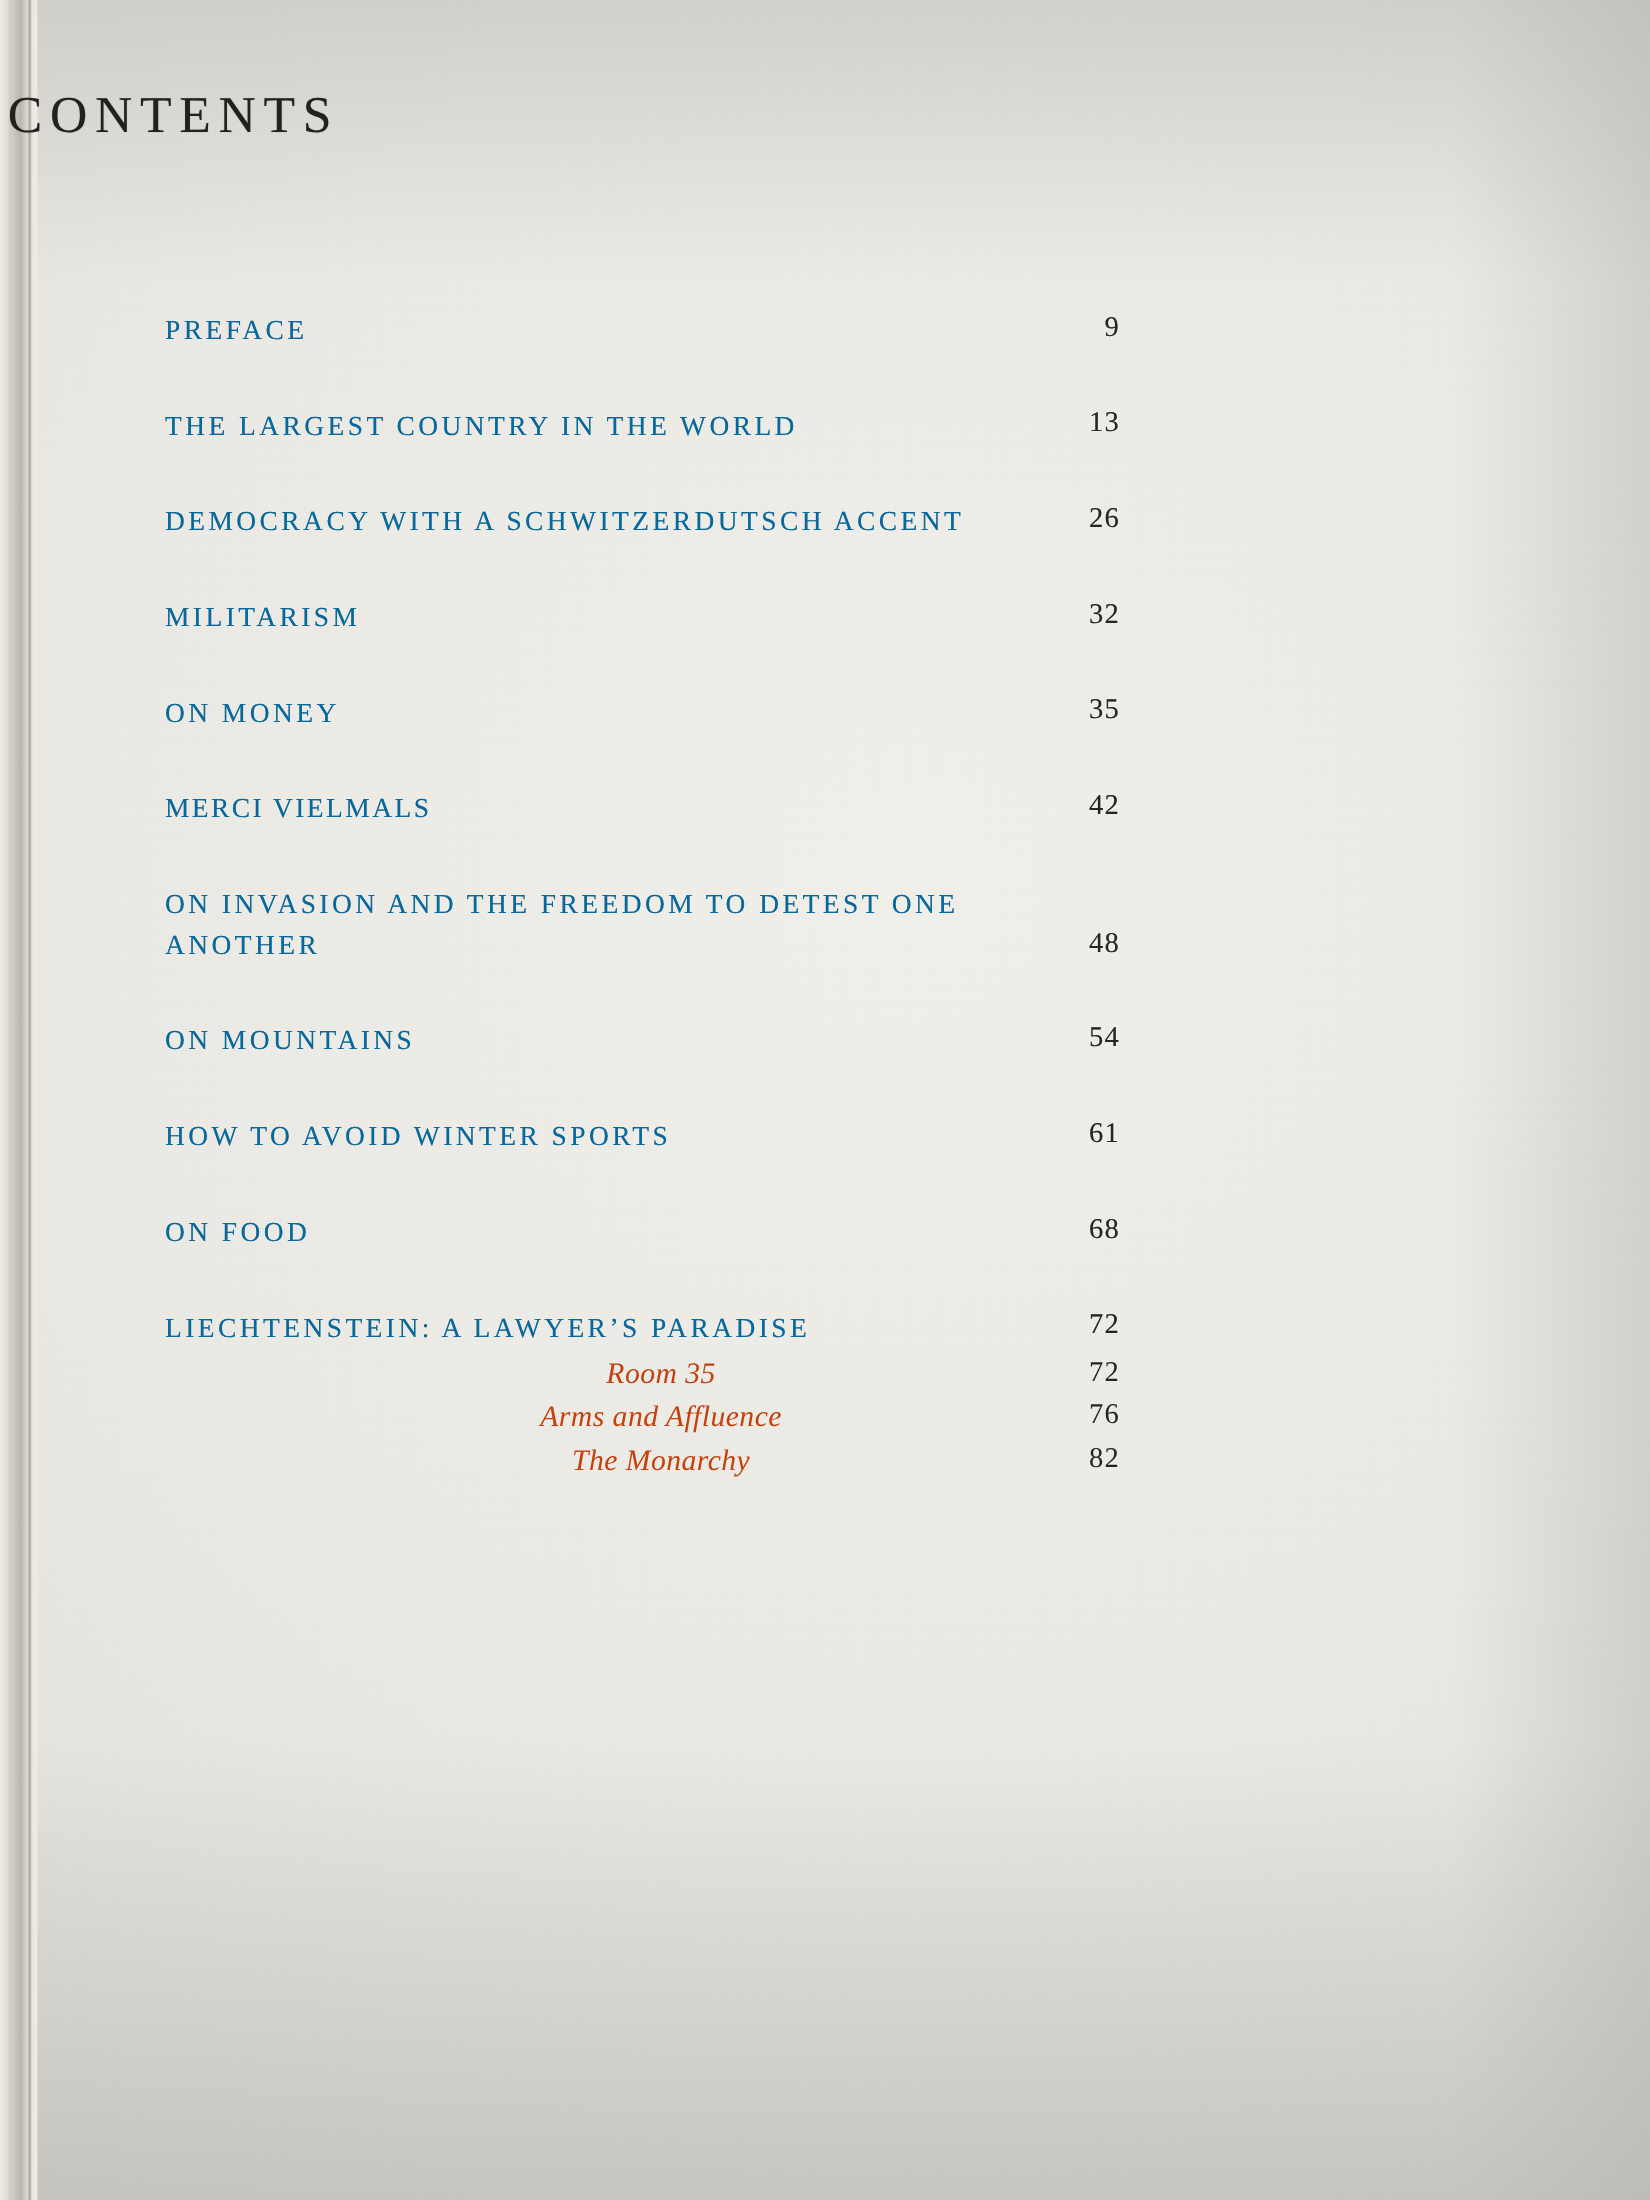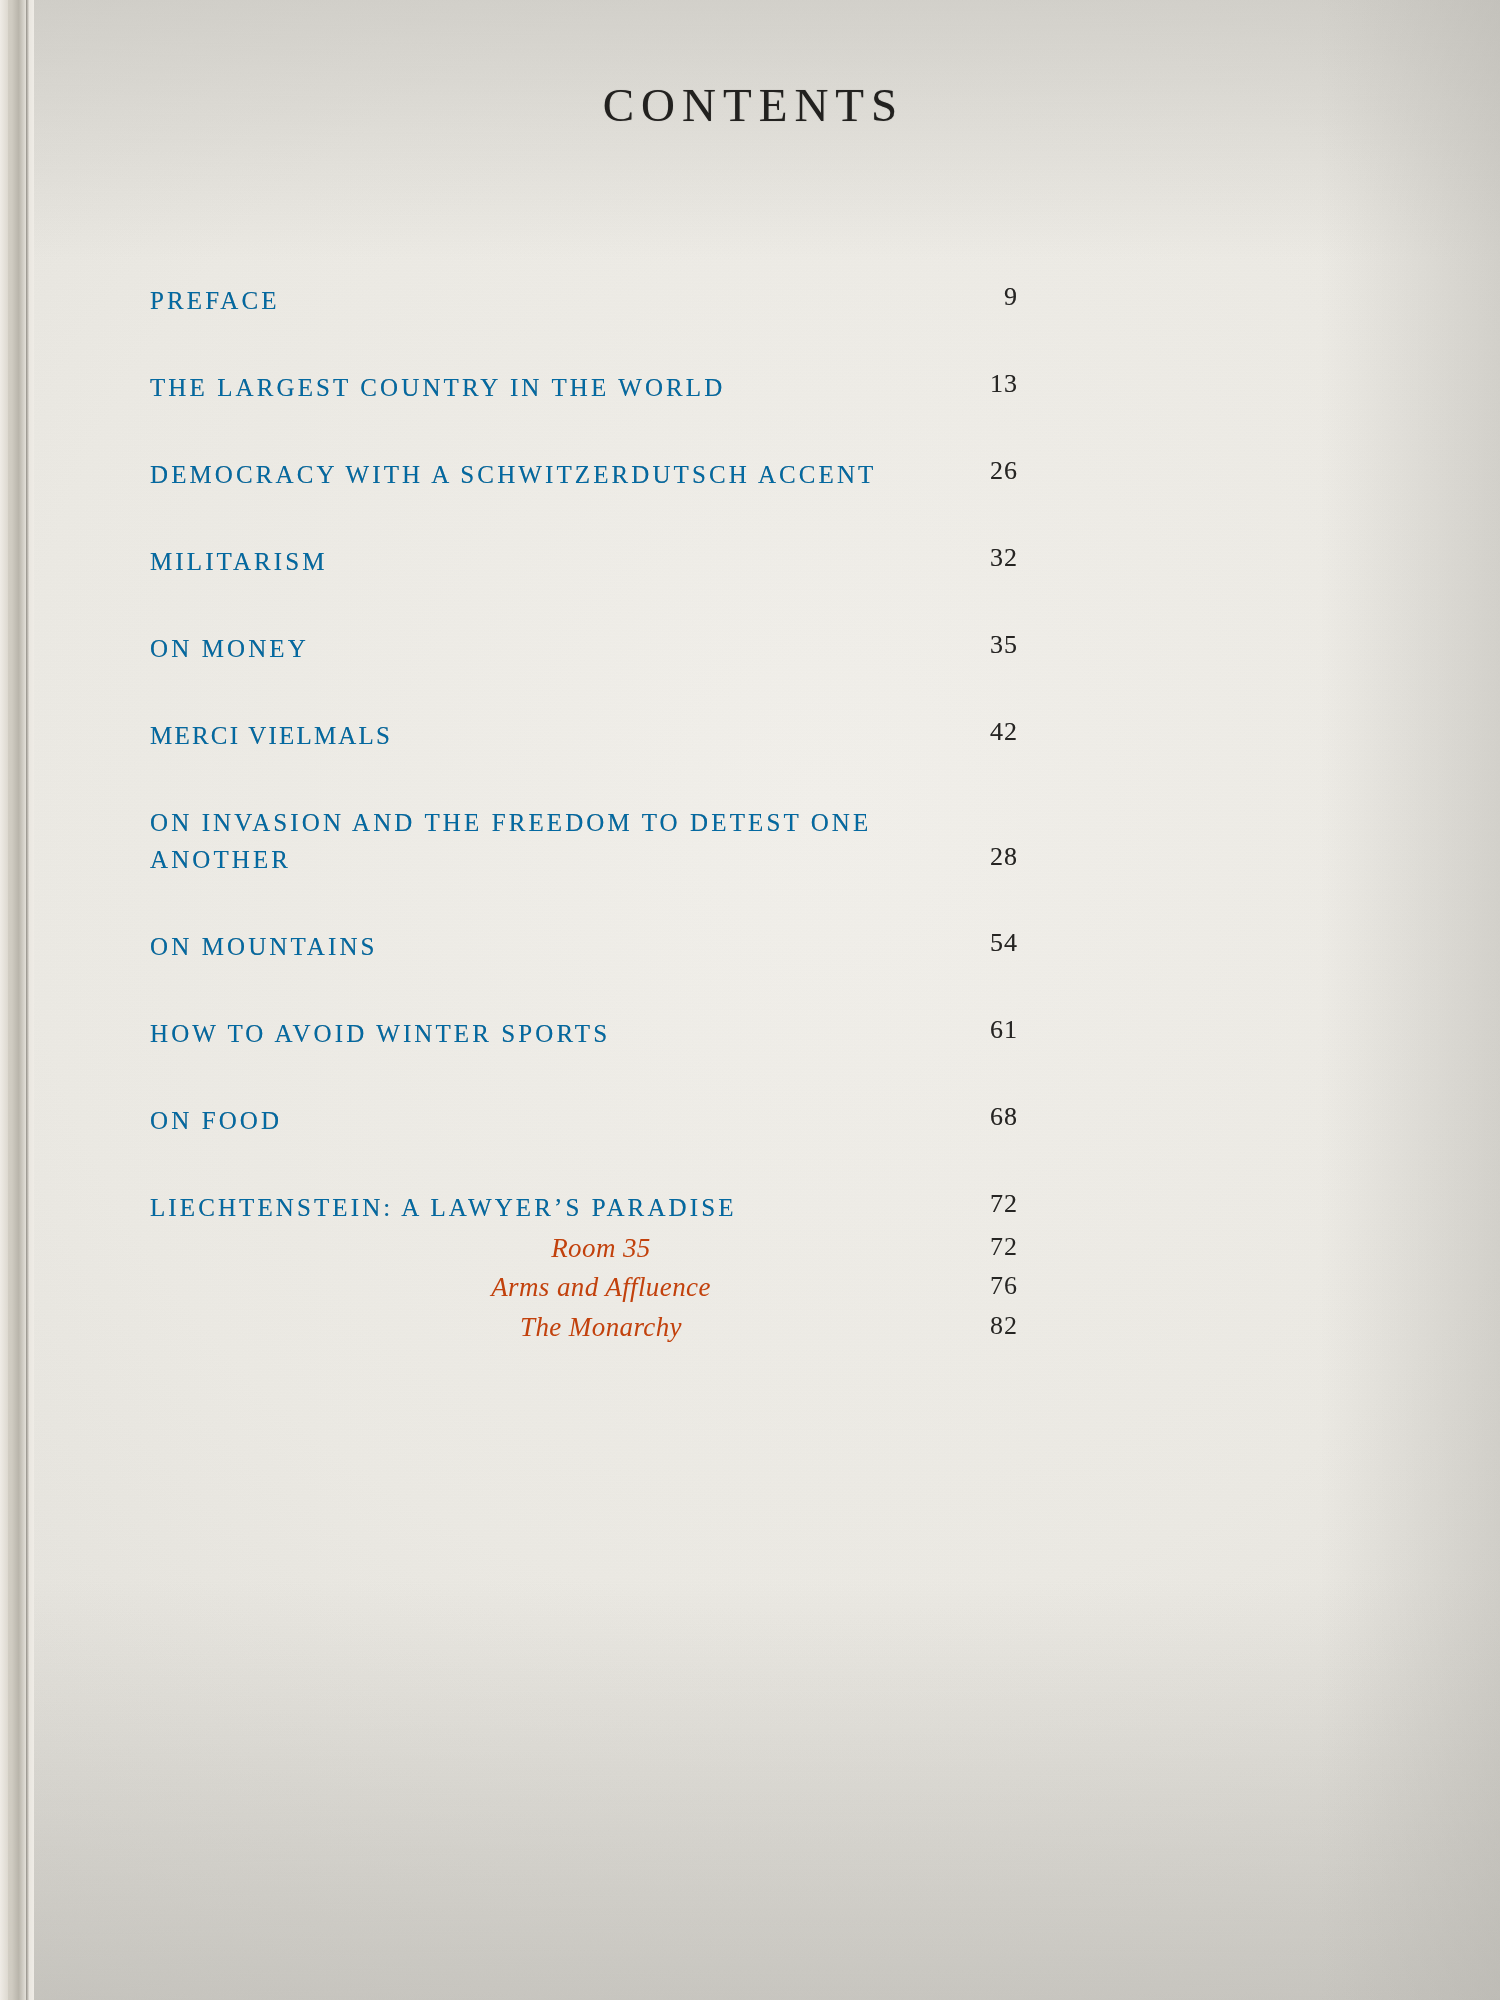--- a/index.html
+++ b/index.html
@@ -70,21 +70,21 @@
 
   .content {
     position: absolute;
     inset: 0;
   }
 
   .title {
     position: absolute;
     top: 78px;
     left: 0; right: 0;
-    text-align: center;
+    text-align: left;
     font-family: "Liberation Serif", serif;
     font-size: 47px;
     letter-spacing: 7px;
     color: #22211f;
     text-indent: 7px;
     font-weight: 400;
     text-shadow: 0 0 1px rgba(40,40,40,0.35);
   }
 
   .toc {
@@ -204,21 +204,21 @@
         <div class="entry-page">35</div>
       </div>
 
       <div class="entry">
         <div class="entry-title italic">MERCI VIELMALS</div>
         <div class="entry-page">42</div>
       </div>
 
       <div class="entry">
         <div class="entry-title">ON INVASION AND THE FREEDOM TO DETEST ONE ANOTHER</div>
-        <div class="entry-page low">28</div>
+        <div class="entry-page low">48</div>
       </div>
 
       <div class="entry">
         <div class="entry-title">ON MOUNTAINS</div>
         <div class="entry-page">54</div>
       </div>
 
       <div class="entry">
         <div class="entry-title">HOW TO AVOID WINTER SPORTS</div>
         <div class="entry-page">61</div>

